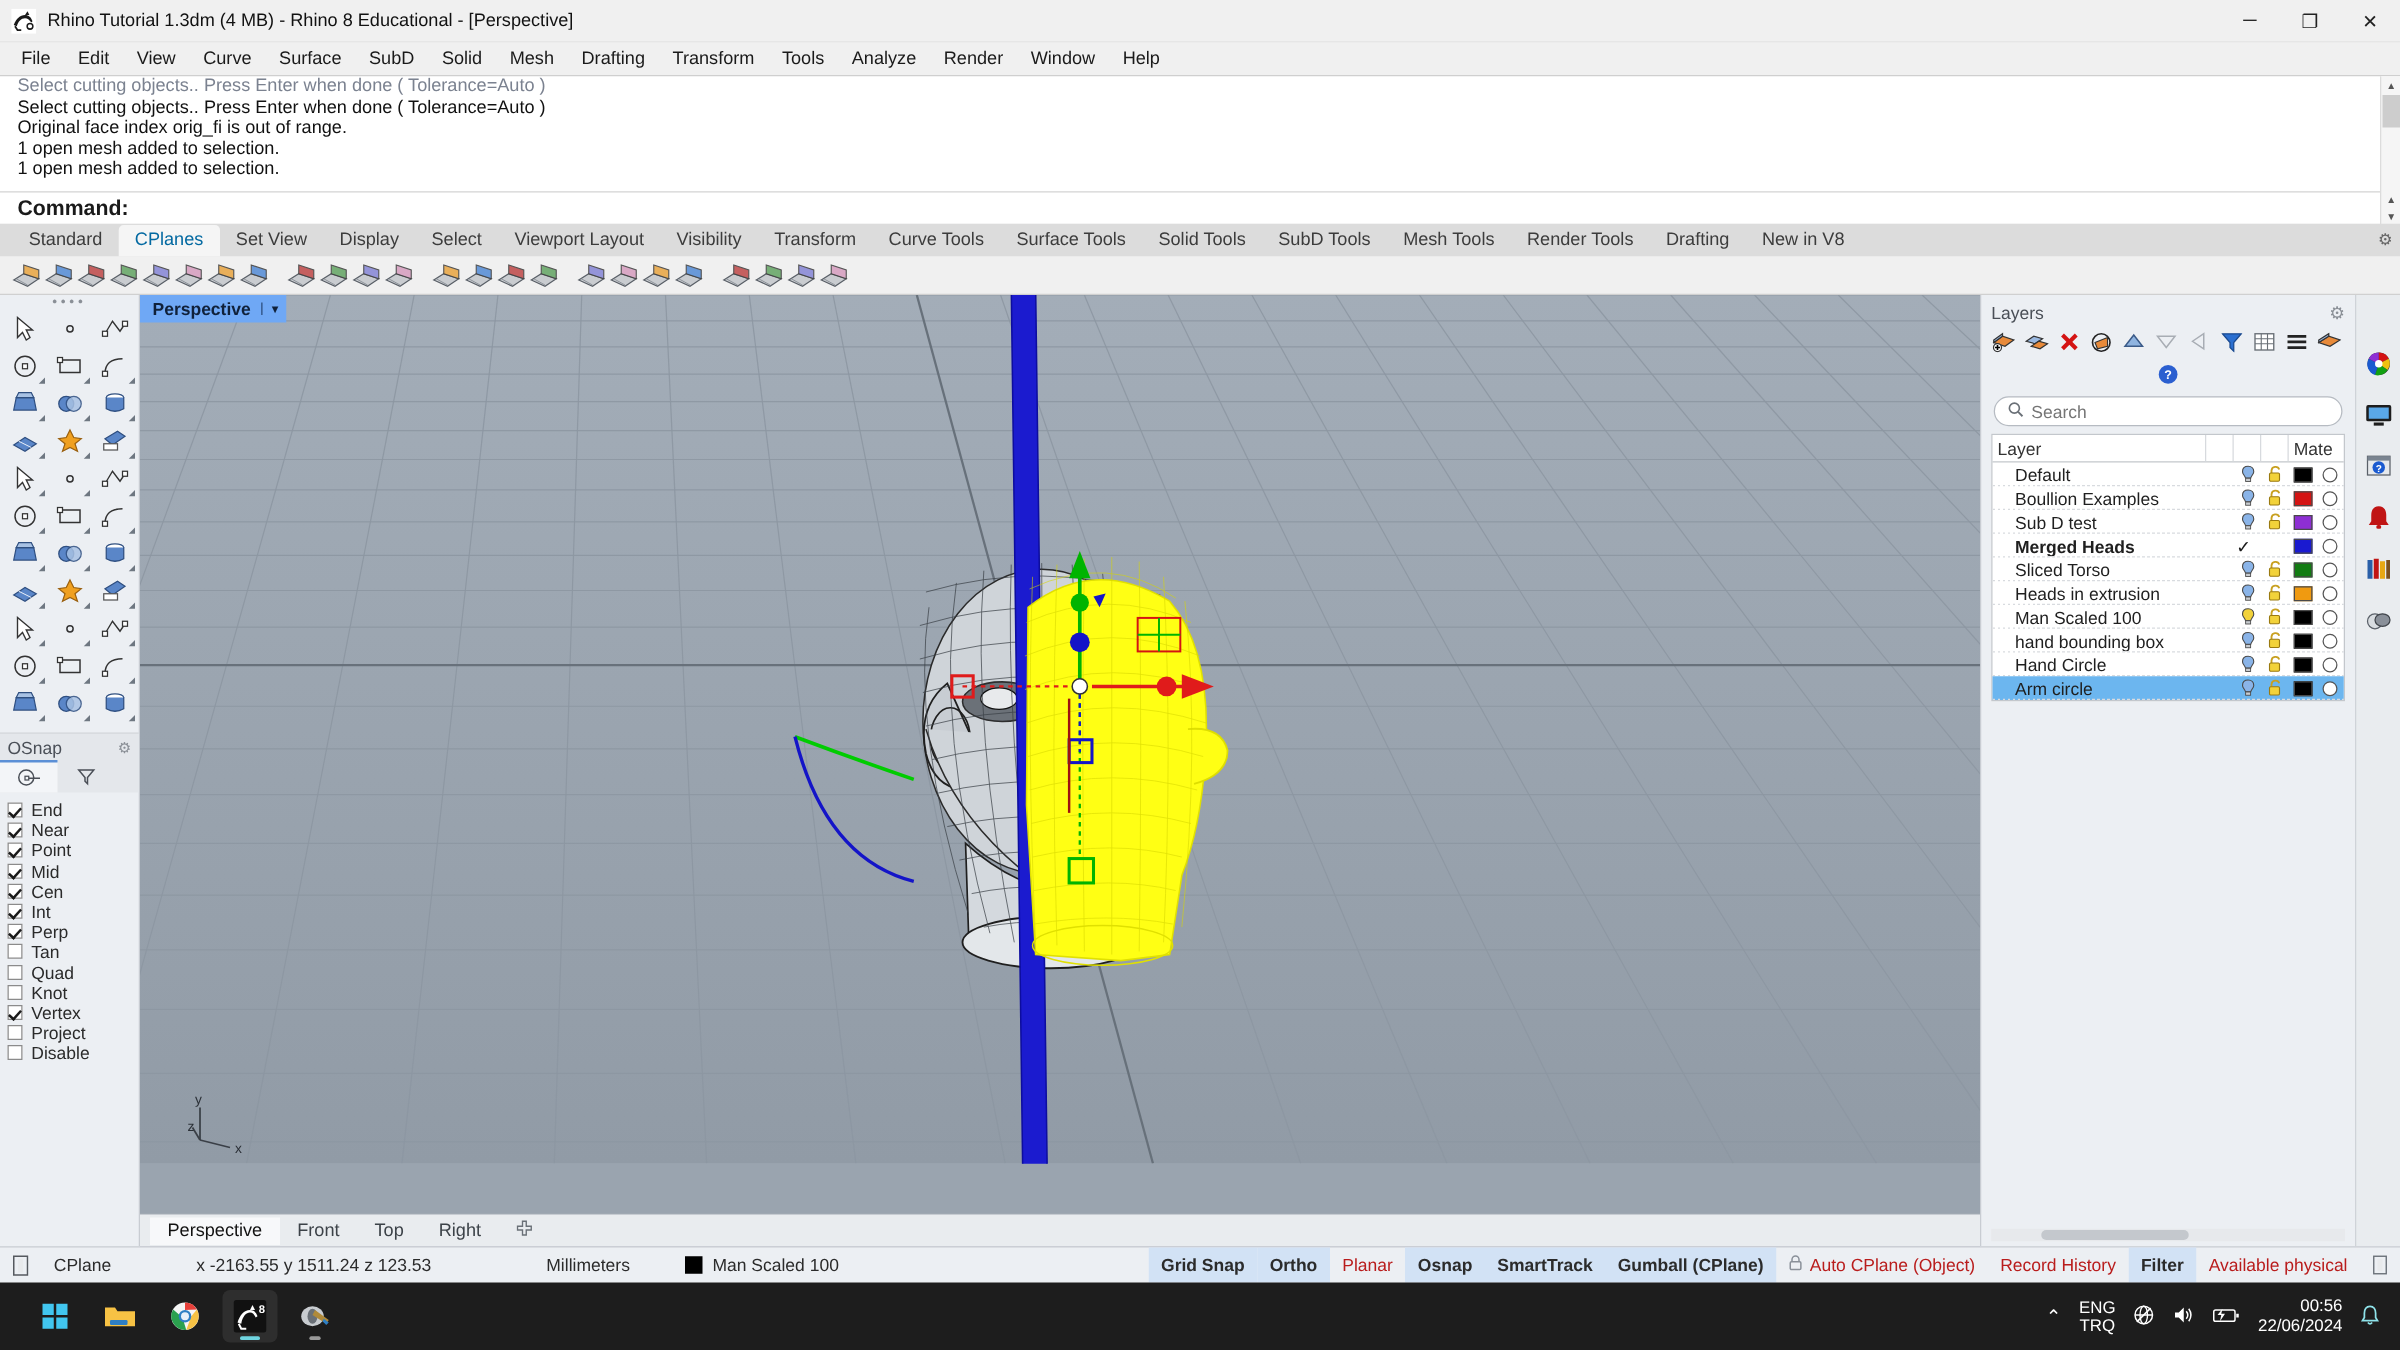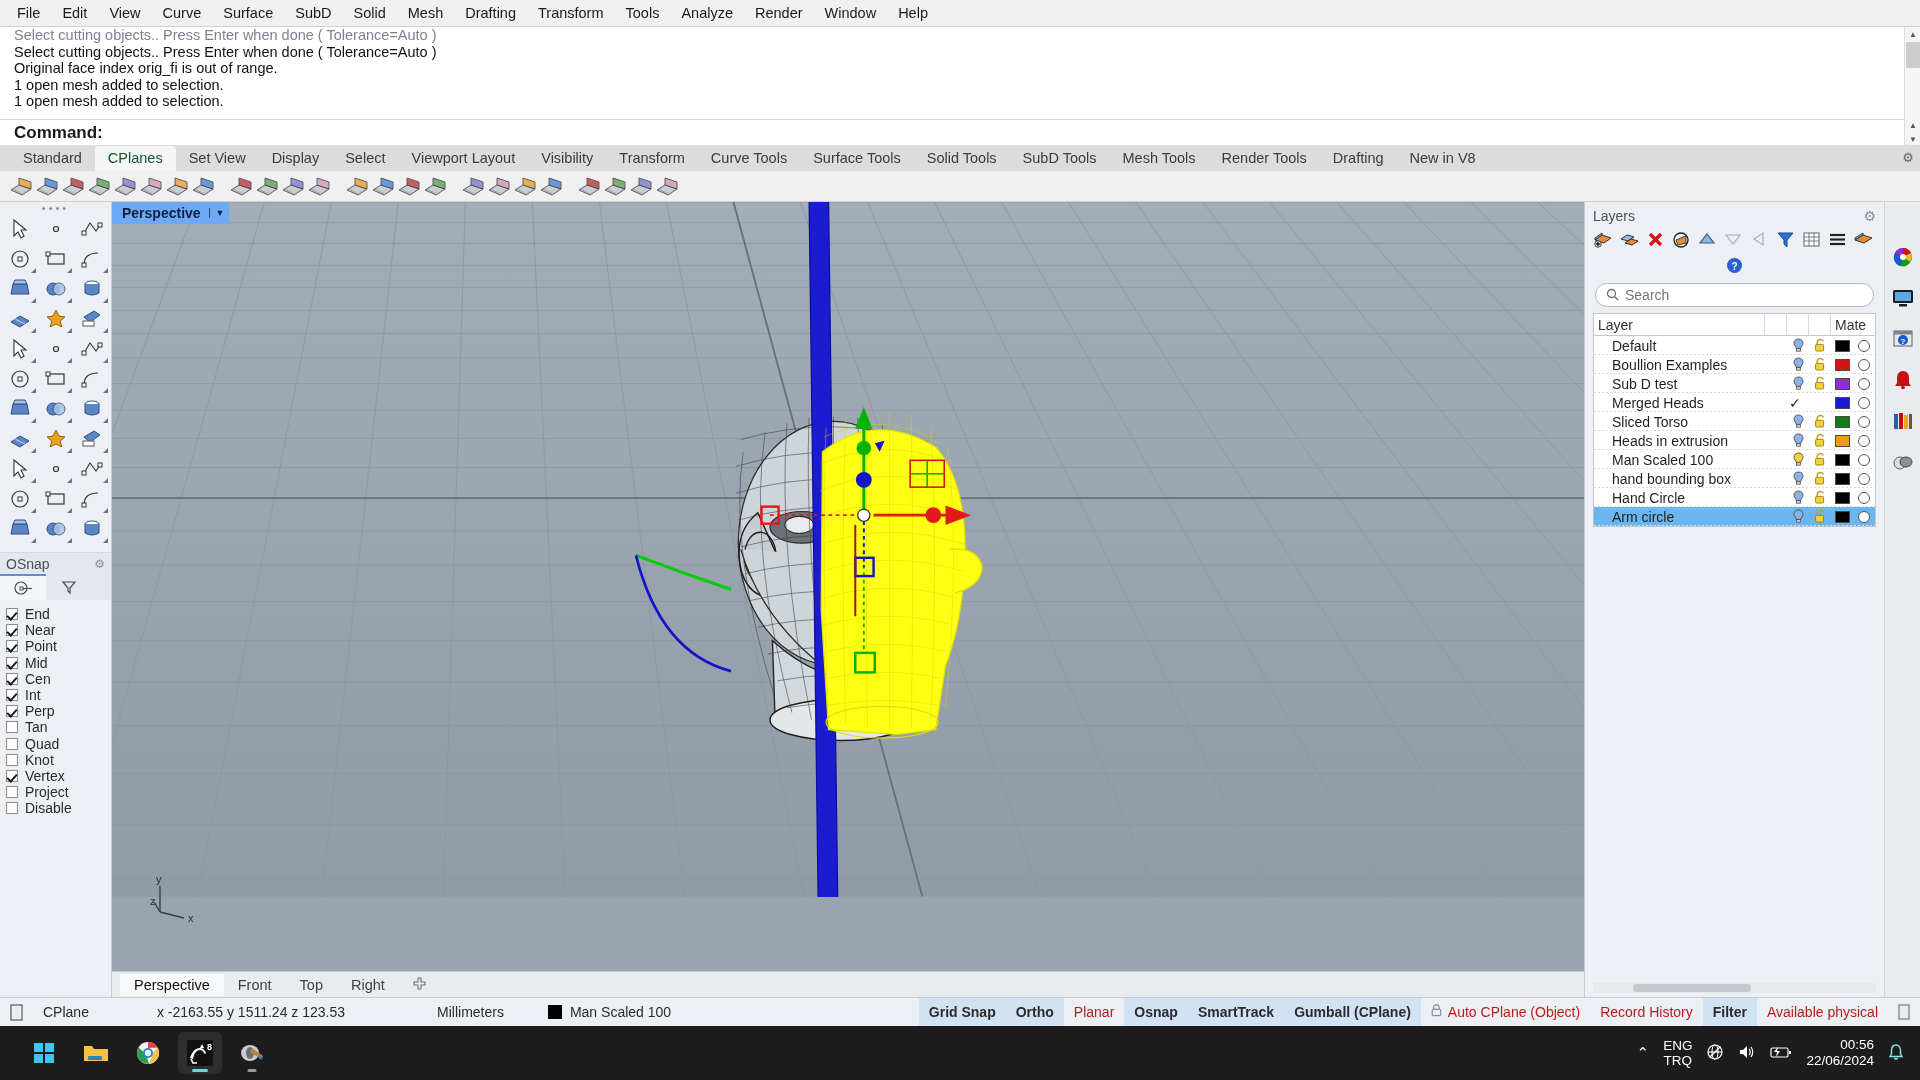--- a/index.html
+++ b/index.html
@@ -62,21 +62,21 @@
     font-size:8px;color:#555;
   }
   .cmd-scroll .spacer { flex:1; }
 
   
   .tbtabs {
     flex:0 0 26px; background:#dcdcdc; display:flex; align-items:flex-end;
     padding-left:10px; font-size:14.5px; position:relative;
   }
   .tbtabs .tab { padding:4px 13px 5px 13px; color:#3c3c3c; white-space:nowrap; }
-  .tbtabs .tab.active { background:#f5f5f5; color:#14532d; border-radius:4px 4px 0 0; }
+  .tbtabs .tab.active { background:#f5f5f5; color:#0369a1; border-radius:4px 4px 0 0; }
   .tbtabs .gear-right {
     position:absolute; right:6px; top:5px; font-size:13px; color:#666;
   }
 
   
   .icontb {
     flex:0 0 31px; background:#f0f0f0; display:flex; align-items:center;
     padding-left:9px; gap:2px; border-bottom:1px solid #d0d0d0;
   }
   .icontb .it { width:24px;height:24px;position:relative;flex:0 0 24px; }
@@ -149,21 +149,21 @@
   .lyr-table { margin:0 8px; border:1px solid #c3c7cc; background:#fff; flex:0 0 auto; }
   .lyr-head { display:flex; height:22px; font-size:14px; color:#333; border-bottom:1px solid #c3c7cc; }
   .lyr-head .c0 { flex:1; padding-left:4px; display:flex; align-items:center; border-right:1px solid #d7dade; }
   .lyr-head .cx { width:22px; border-right:1px solid #d7dade; }
   .lyr-head .cm { width:44px; padding-left:4px; display:flex; align-items:center; }
   .lyr-row { display:flex; height:19px; align-items:center; font-size:14px; position:relative; }
   .lyr-row .nm {
     flex:1; padding-left:18px; white-space:nowrap; overflow:hidden; color:#1f1f1f;
     text-overflow:clip;
   }
-  .lyr-row.current .nm { font-weight:normal; }
+  .lyr-row.current .nm { font-weight:bold; }
   .lyr-row.selected { background:#6cb6ef; }
   .lyr-row .cell { width:22px; display:flex; align-items:center; justify-content:center; }
   .lyr-row .swatch { width:15px;height:12px; border:1px solid #4a4a4a; }
   .lyr-row .mat { width:22px; display:flex; align-items:center; justify-content:center; }
   .lyr-row .mat .ring { width:12px;height:12px;border:1px solid #555;border-radius:50%;background:#fff; }
   .lyr-row .chk { width:44px; display:flex; align-items:center; justify-content:flex-start; padding-left:2px; font-size:14px; }
   .lyr-row::after {
     content:""; position:absolute; left:0; right:0; bottom:0; height:1px;
     background:repeating-linear-gradient(to right,#d8dbdf 0 2px,transparent 2px 4px);
   }
@@ -196,20 +196,37 @@
   .tb-app .dot.gray { background:#9a9a9a; width:9px; }
   .tb-right { margin-left:auto; display:flex; align-items:center; gap:14px; padding-right:16px; font-size:13px; }
   .lang { line-height:15px; text-align:center; font-size:13.5px; }
   .clock { line-height:16px; text-align:right; font-size:13.5px; }
 </style>
 </head>
 <body>
 
 <div class="app">
 
+  <div class="titlebar">
+    <div class="tb-icon">
+      <svg width="20" height="20" viewBox="0 0 20 20">
+        <rect x="0" y="0" width="20" height="20" fill="#ffffff"></rect>
+        <path d="M2 13 C4 8 7 5 11 5 C14 5 16 7 17 10 L16 11 C15 9 13 7.5 11 7.5 C8 7.5 5.5 10 4.5 14 Z" fill="#1a1a1a"></path>
+        <path d="M11 5 L13 2 L14.5 5 Z" fill="#1a1a1a"></path>
+        <circle cx="15" cy="14" r="2.3" fill="none" stroke="#1a1a1a" stroke-width="1.2"></circle>
+        <path d="M3 14 L5 17 L8 17" stroke="#1a1a1a" stroke-width="1.4" fill="none"></path>
+      </svg>
+    </div>
+    <div class="tb-title">Rhino Tutorial 1.3dm (4 MB) - Rhino 8 Educational - [Perspective]</div>
+    <div class="win-btns">
+      <div>─</div>
+      <div>❐</div>
+      <div class="close">✕</div>
+    </div>
+  </div>
 
   <div class="menubar">
     <span>File</span>
     <span>Edit</span>
     <span>View</span>
     <span>Curve</span>
     <span>Surface</span>
     <span>SubD</span>
     <span>Solid</span>
     <span>Mesh</span>

